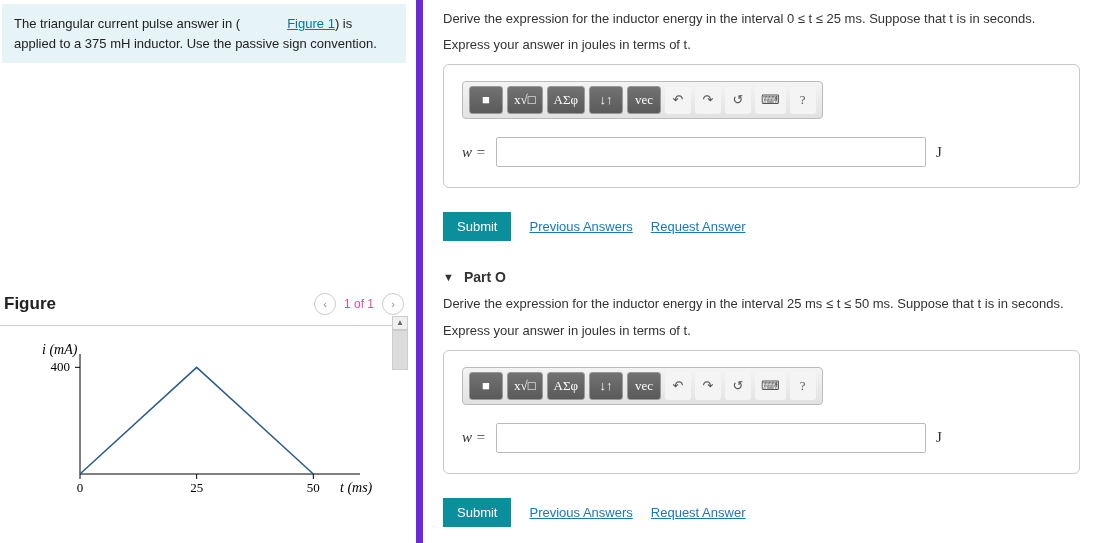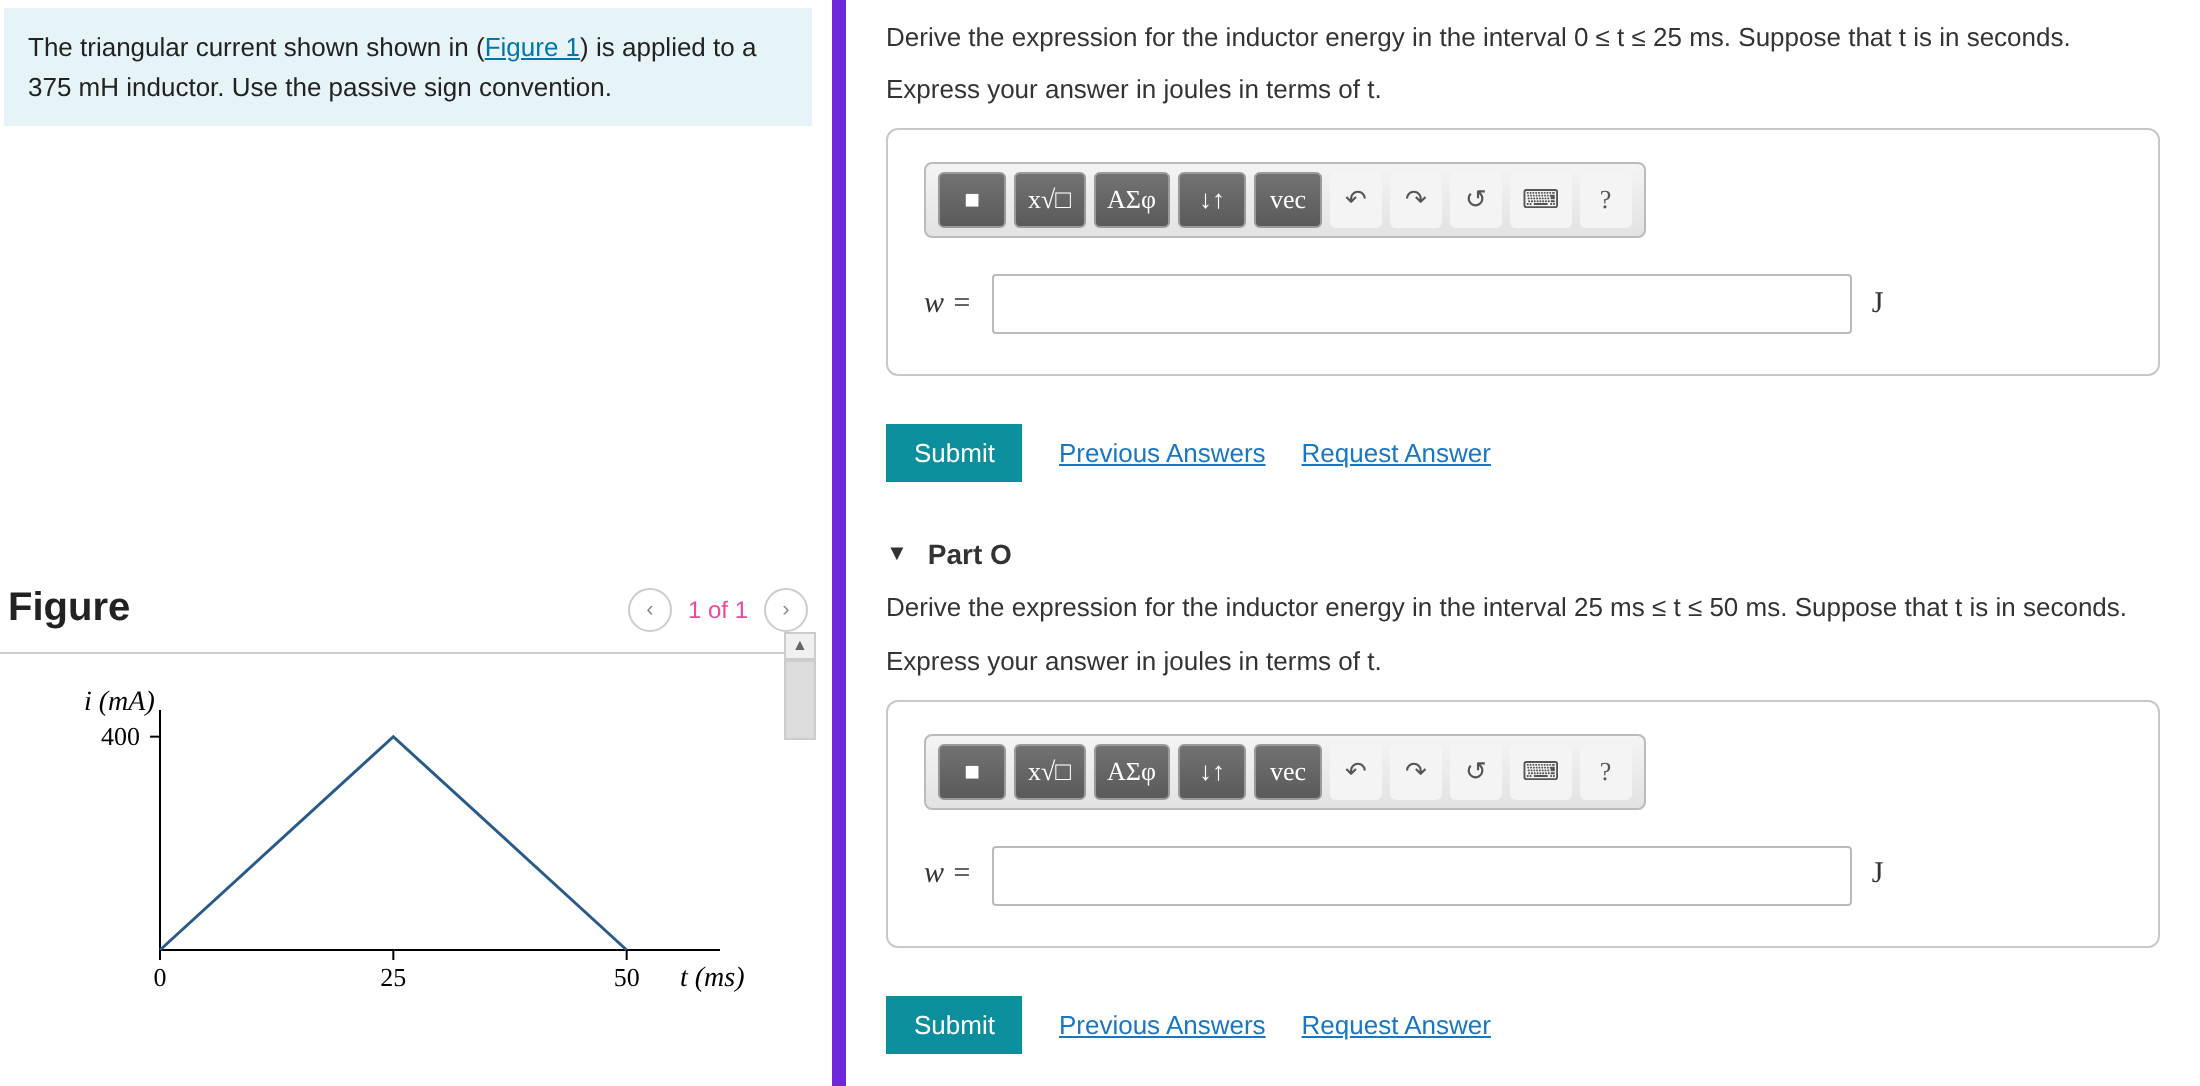--- a/index.html
+++ b/index.html
@@ -1,23 +1,23 @@
 <!DOCTYPE html>
 <html><head>
 <meta charset="utf-8">
 <style>
   * { box-sizing: border-box; margin: 0; padding: 0; }
   body { font-family: Arial, Helvetica, sans-serif; font-size: 13px; color: #333; width: 1100px; height: 543px; overflow: hidden; background: #fff; }
   .container { display: flex; height: 100%; }
   .left-panel { width: 408px; padding: 0; position: relative; }
   .right-panel { flex: 1; padding: 0 20px; border-left: 7px solid #6d28d9; margin-left: 8px; }
   .problem-box { background: #e6f3f7; padding: 10px 12px; margin: 4px 2px 20px 2px; font-size: 13px; line-height: 1.5; color: #222; }
-  .problem-box a { color: #0077aa; text-decoration: underline; }
+  .problem-box a { color: #0077aa; text-decoration: underline; margin-left: 47px; }
   .figure-header { display: flex; justify-content: space-between; align-items: center; margin-top: 230px; padding: 0 4px 6px 4px; }
-  .figure-header h3 { font-size: 20px; font-weight: bold; color: #222; }
+  .figure-header h3 { font-size: 17px; font-weight: bold; color: #222; }
   .pager { display: flex; align-items: center; gap: 8px; }
   .pager-btn { width: 22px; height: 22px; border-radius: 50%; border: 1px solid #ccc; background: #fff; display: inline-flex; align-items: center; justify-content: center; cursor: pointer; color: #888; font-size: 11px; }
   .pager-text { font-size: 12px; color: #ec4899; }
   .figure-divider { border-top: 1px solid #ccc; margin: 4px 0 8px 0; }
   .figure-area { position: relative; padding: 10px 20px; }
   .scrollbar-mock { position: absolute; right: 0; top: 330px; width: 16px; height: 40px; background: #dcdcdc; border: 1px solid #ccc; }
   .scrollbar-arrow { position: absolute; right: 0; top: 316px; width: 16px; height: 14px; border:1px solid #ccc; background:#f0f0f0; text-align:center; font-size:8px; color:#666; line-height:12px;}
   
   .part-block { margin-top: 10px; margin-bottom: 28px; }
   .instruction { font-size: 13px; line-height: 1.4; margin-bottom: 8px; }
@@ -35,21 +35,21 @@
   .part-header { display: flex; align-items: center; gap: 10px; margin: 18px 0 8px; }
   .caret { font-size: 11px; color: #333; }
   .part-title { font-weight: bold; font-size: 14px; }
 </style>
 </head>
 <body>
 
 <div class="container">
   <div class="left-panel">
     <div class="problem-box">
-      <span>The triangular current shown shown in (</span><a href="#">Figure 1</a><span>) is applied to a 375 mH inductor. Use the passive sign convention.</span>
+      <span>The triangular current pulse answer in (</span><a href="#">Figure 1</a><span>) is applied to a 375 mH inductor. Use the passive sign convention.</span>
     </div>
 
     <div class="figure-header">
       <h3>Figure</h3>
       <div class="pager">
         <span class="pager-btn">‹</span>
         <span class="pager-text">1 of 1</span>
         <span class="pager-btn">›</span>
       </div>
     </div>

